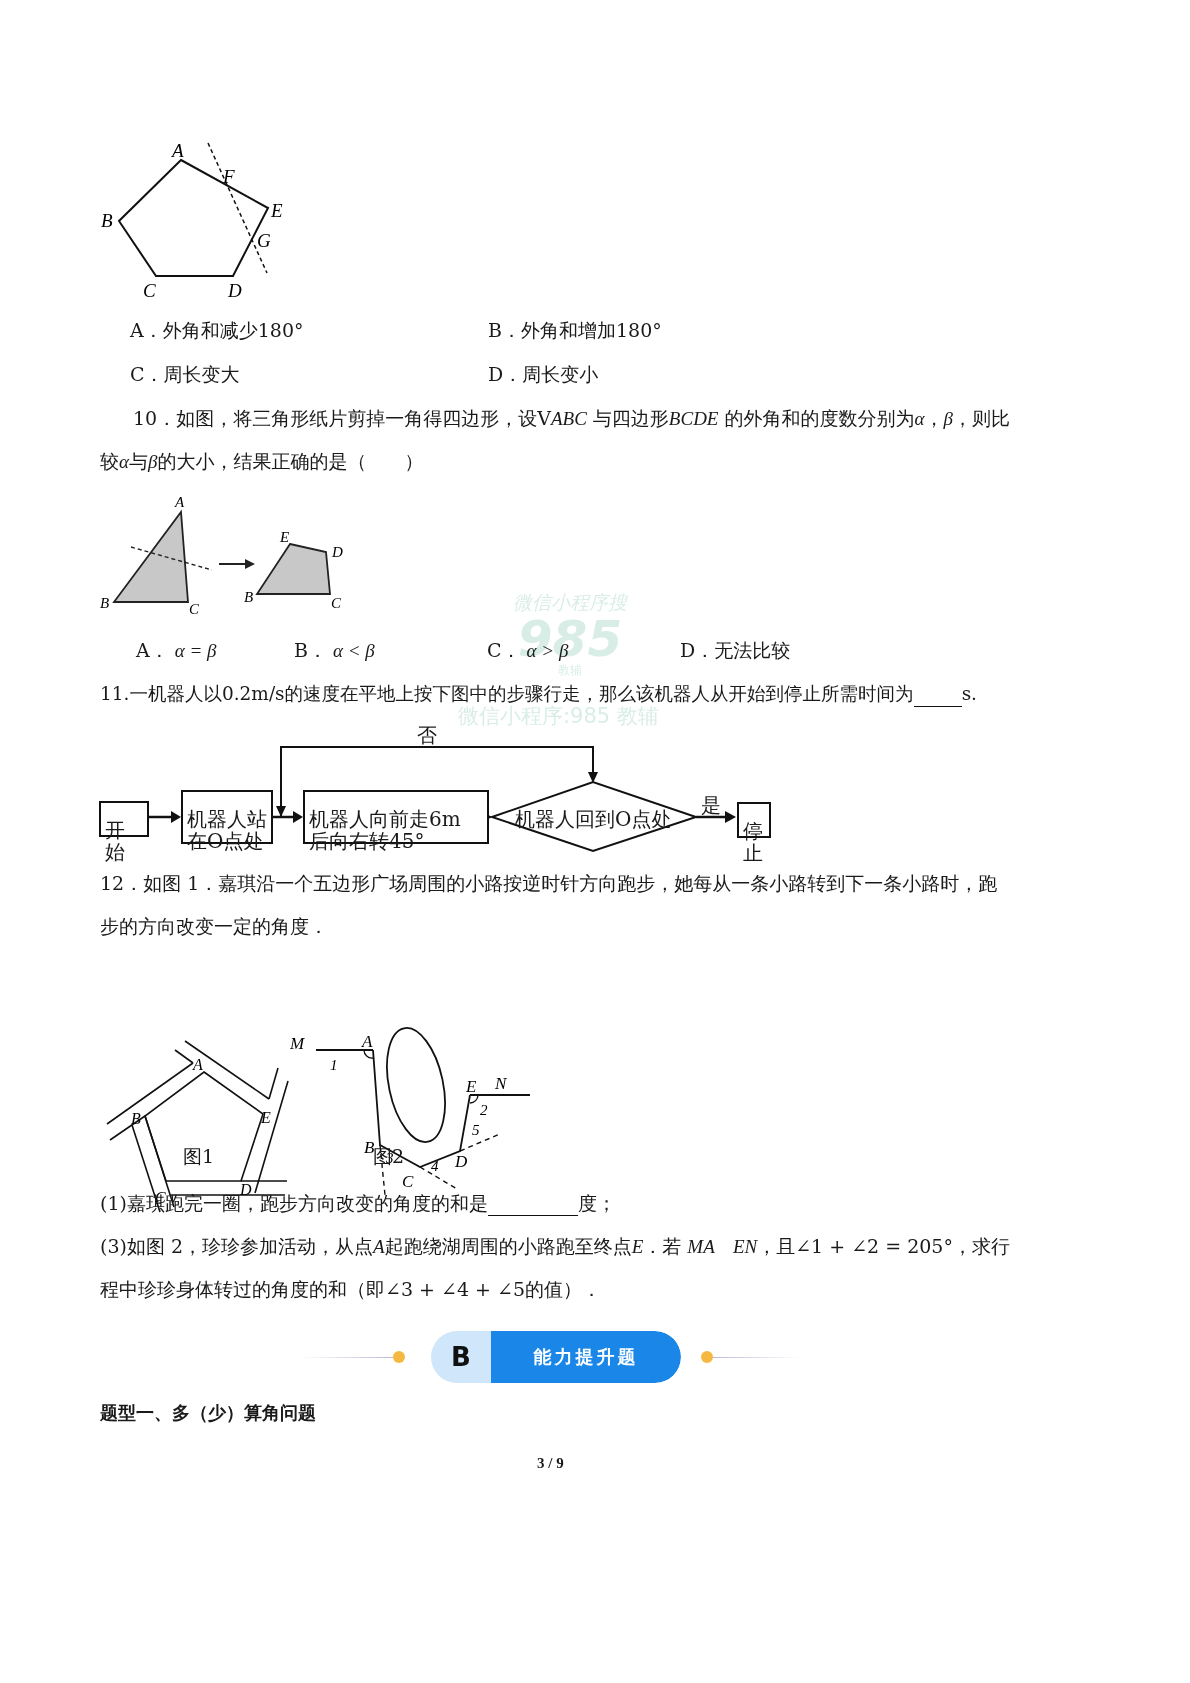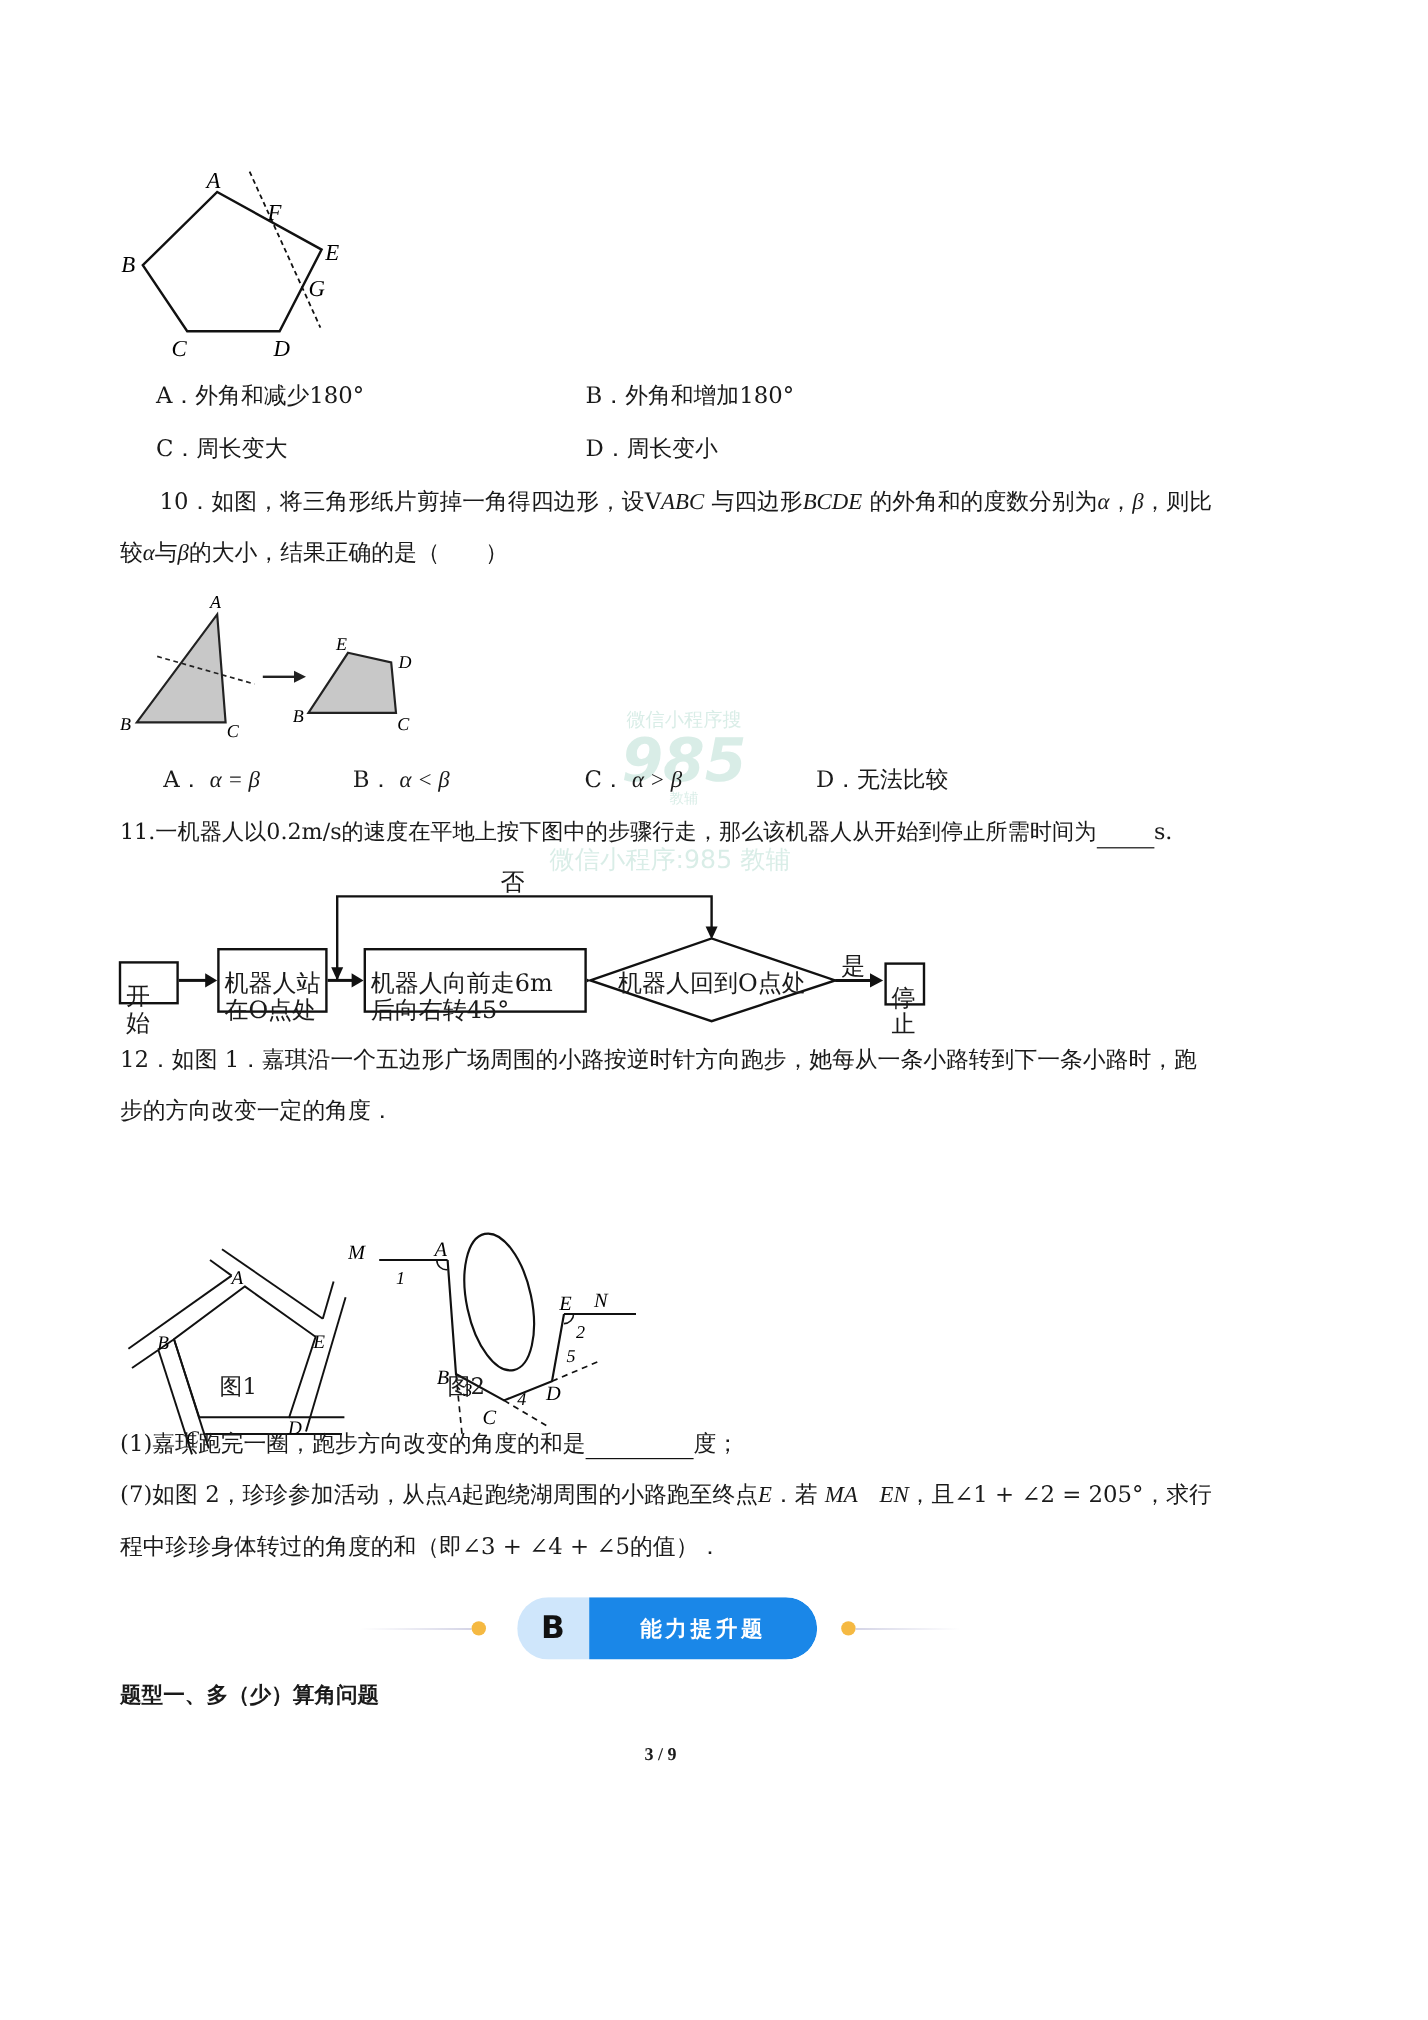--- a/index.html
+++ b/index.html
@@ -18,21 +18,21 @@
   .banner-label { width: 196px; background:#1a87e8; color:#ffffff; font-family:"DejaVu Sans",sans-serif;
                   font-weight:bold; font-size:18px; display:flex; align-items:center; justify-content:center;
                   letter-spacing: 3px; border-radius: 0 26px 26px 0; }
   .fc-box { position:absolute; border: 2px solid #111; background:#fff; font-size:20px; line-height:22px;
             font-family:"DejaVu Serif","Liberation Serif",serif; box-sizing:border-box; padding: 16px 4px; }
 </style>
 </head>
 <body>
 
 <div class="abs wm" style="left:470px; top:590px; width:200px; text-align:center;">
-  <div style="font-size:16px;">微信小程序搜</div>
+  <div style="font-size:19px;font-style:italic;">微信小程序搜</div>
   <div style="font-size:50px; font-weight:bold; font-style:italic; line-height:46px;">985</div>
   <div style="font-size:12px;">教辅</div>
 </div>
 <div class="abs wm" style="left:458px; top:702px; font-size:21px;">微信小程序:985 教辅</div>
 
 <svg class="abs" style="left:95px; top:135px;" width="200" height="170" viewBox="0 0 200 170">
   <polygon points="86,25 173,73 138,141 61,141 24,86" fill="none" stroke="#111" stroke-width="2"></polygon>
   <line x1="113" y1="8" x2="172" y2="138" stroke="#111" stroke-width="1.5" stroke-dasharray="4,3"></line>
   <text x="77" y="22" font-size="19">A</text>
   <text x="128" y="48" font-size="19">F</text>
@@ -172,21 +172,21 @@
   <text x="112" y="162" font-size="17">C</text>
   <text x="141" y="146" font-size="15" font-style="normal">4</text>
   <text x="165" y="142" font-size="17">D</text>
 </svg>
 <div class="abs txt" style="left:373px; top:1144px;">图2</div>
 
 <div class="abs txt" style="left:100px; top:1191px;">
   <span>(1)嘉琪跑完一圈，跑步方向改变的角度的和是</span><span class="blank" style="width:90px;">&nbsp;</span><span>度；</span>
 </div>
 <div class="abs txt" style="left:100px; top:1234px;">
-  <span>(7)如图 2，珍珍参加活动，从点</span><span class="it">A</span><span>起跑绕湖周围的小路跑至终点</span><span class="it">E</span><span>．若</span> <span class="it">MA</span>&nbsp;&nbsp;&nbsp;<span class="it">EN</span><span>，且∠1 + ∠2 = 205°，求行</span>
+  <span>(3)如图 2，珍珍参加活动，从点</span><span class="it">A</span><span>起跑绕湖周围的小路跑至终点</span><span class="it">E</span><span>．若</span> <span class="it">MA</span>&nbsp;&nbsp;&nbsp;<span class="it">EN</span><span>，且∠1 + ∠2 = 205°，求行</span>
 </div>
 <div class="abs txt" style="left:100px; top:1277px;">程中珍珍身体转过的角度的和（即∠3 + ∠4 + ∠5的值）．</div>
 
 <div class="abs section-banner" style="left:300px; top:1329px; width:500px; height:56px;">
   <div style="width:96px; height:1px; background:linear-gradient(to right, rgba(160,160,200,0), #b9b9d6);"></div>
   <div style="width:12px; height:12px; border-radius:6px; background:#f5b942; margin-right:26px;"></div>
   <div class="banner-pill">
     <div class="banner-letter">B</div>
     <div class="banner-label">能力提升题</div>
   </div>

